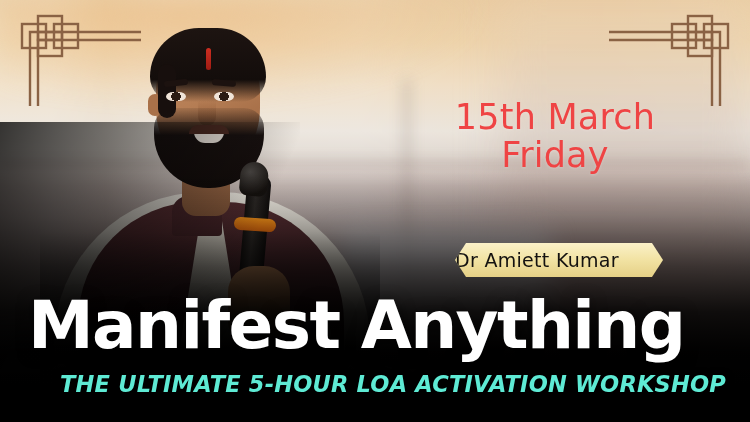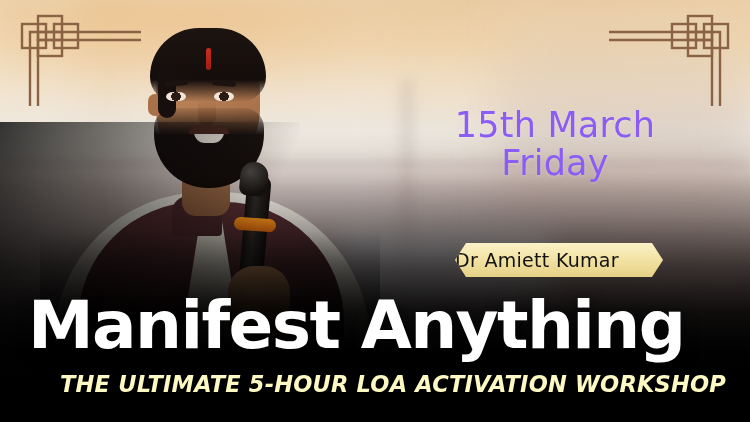--- a/index.html
+++ b/index.html
@@ -193,23 +193,23 @@
   }
 
   
   .ornament{position:absolute;top:6px;width:135px;height:100px;}
   .ornament.left{left:6px;}
   .ornament.right{right:6px;transform:scaleX(-1);}
   .ornament svg{display:block;}
 
   
   .date-block{
-    position:absolute;left:380px;top:106px;width:350px;
+    position:absolute;left:380px;top:98px;width:350px;
     text-align:center;
-    color:#8b5cf6;
+    color:#ef4444;
     font-size:35px;line-height:38px;
     letter-spacing:.2px;
     text-shadow:0 1px 3px rgba(255,255,255,.22);
   }
   .date-block .dl{display:block;white-space:nowrap;}
 
   
   .badge{
     position:absolute;left:455px;top:243px;
     width:208px;height:34px;
@@ -229,21 +229,21 @@
     font-size:66px;line-height:70px;
     color:#fff;
     letter-spacing:-1.6px;
     white-space:nowrap;
     text-shadow:0 3px 16px rgba(0,0,0,.6);
   }
   .subhead{
     position:absolute;left:60px;top:371px;width:660px;
     font-weight:bold;font-style:italic;
     font-size:22.5px;line-height:26px;
-    color:#fef9c3;letter-spacing:.2px;
+    color:#5eead4;letter-spacing:.2px;
     white-space:nowrap;
     text-shadow:0 2px 8px rgba(0,0,0,.7);
   }
 </style>
 </head>
 <body>
 
 <div id="poster">
 
   <div class="bg-base"></div>

